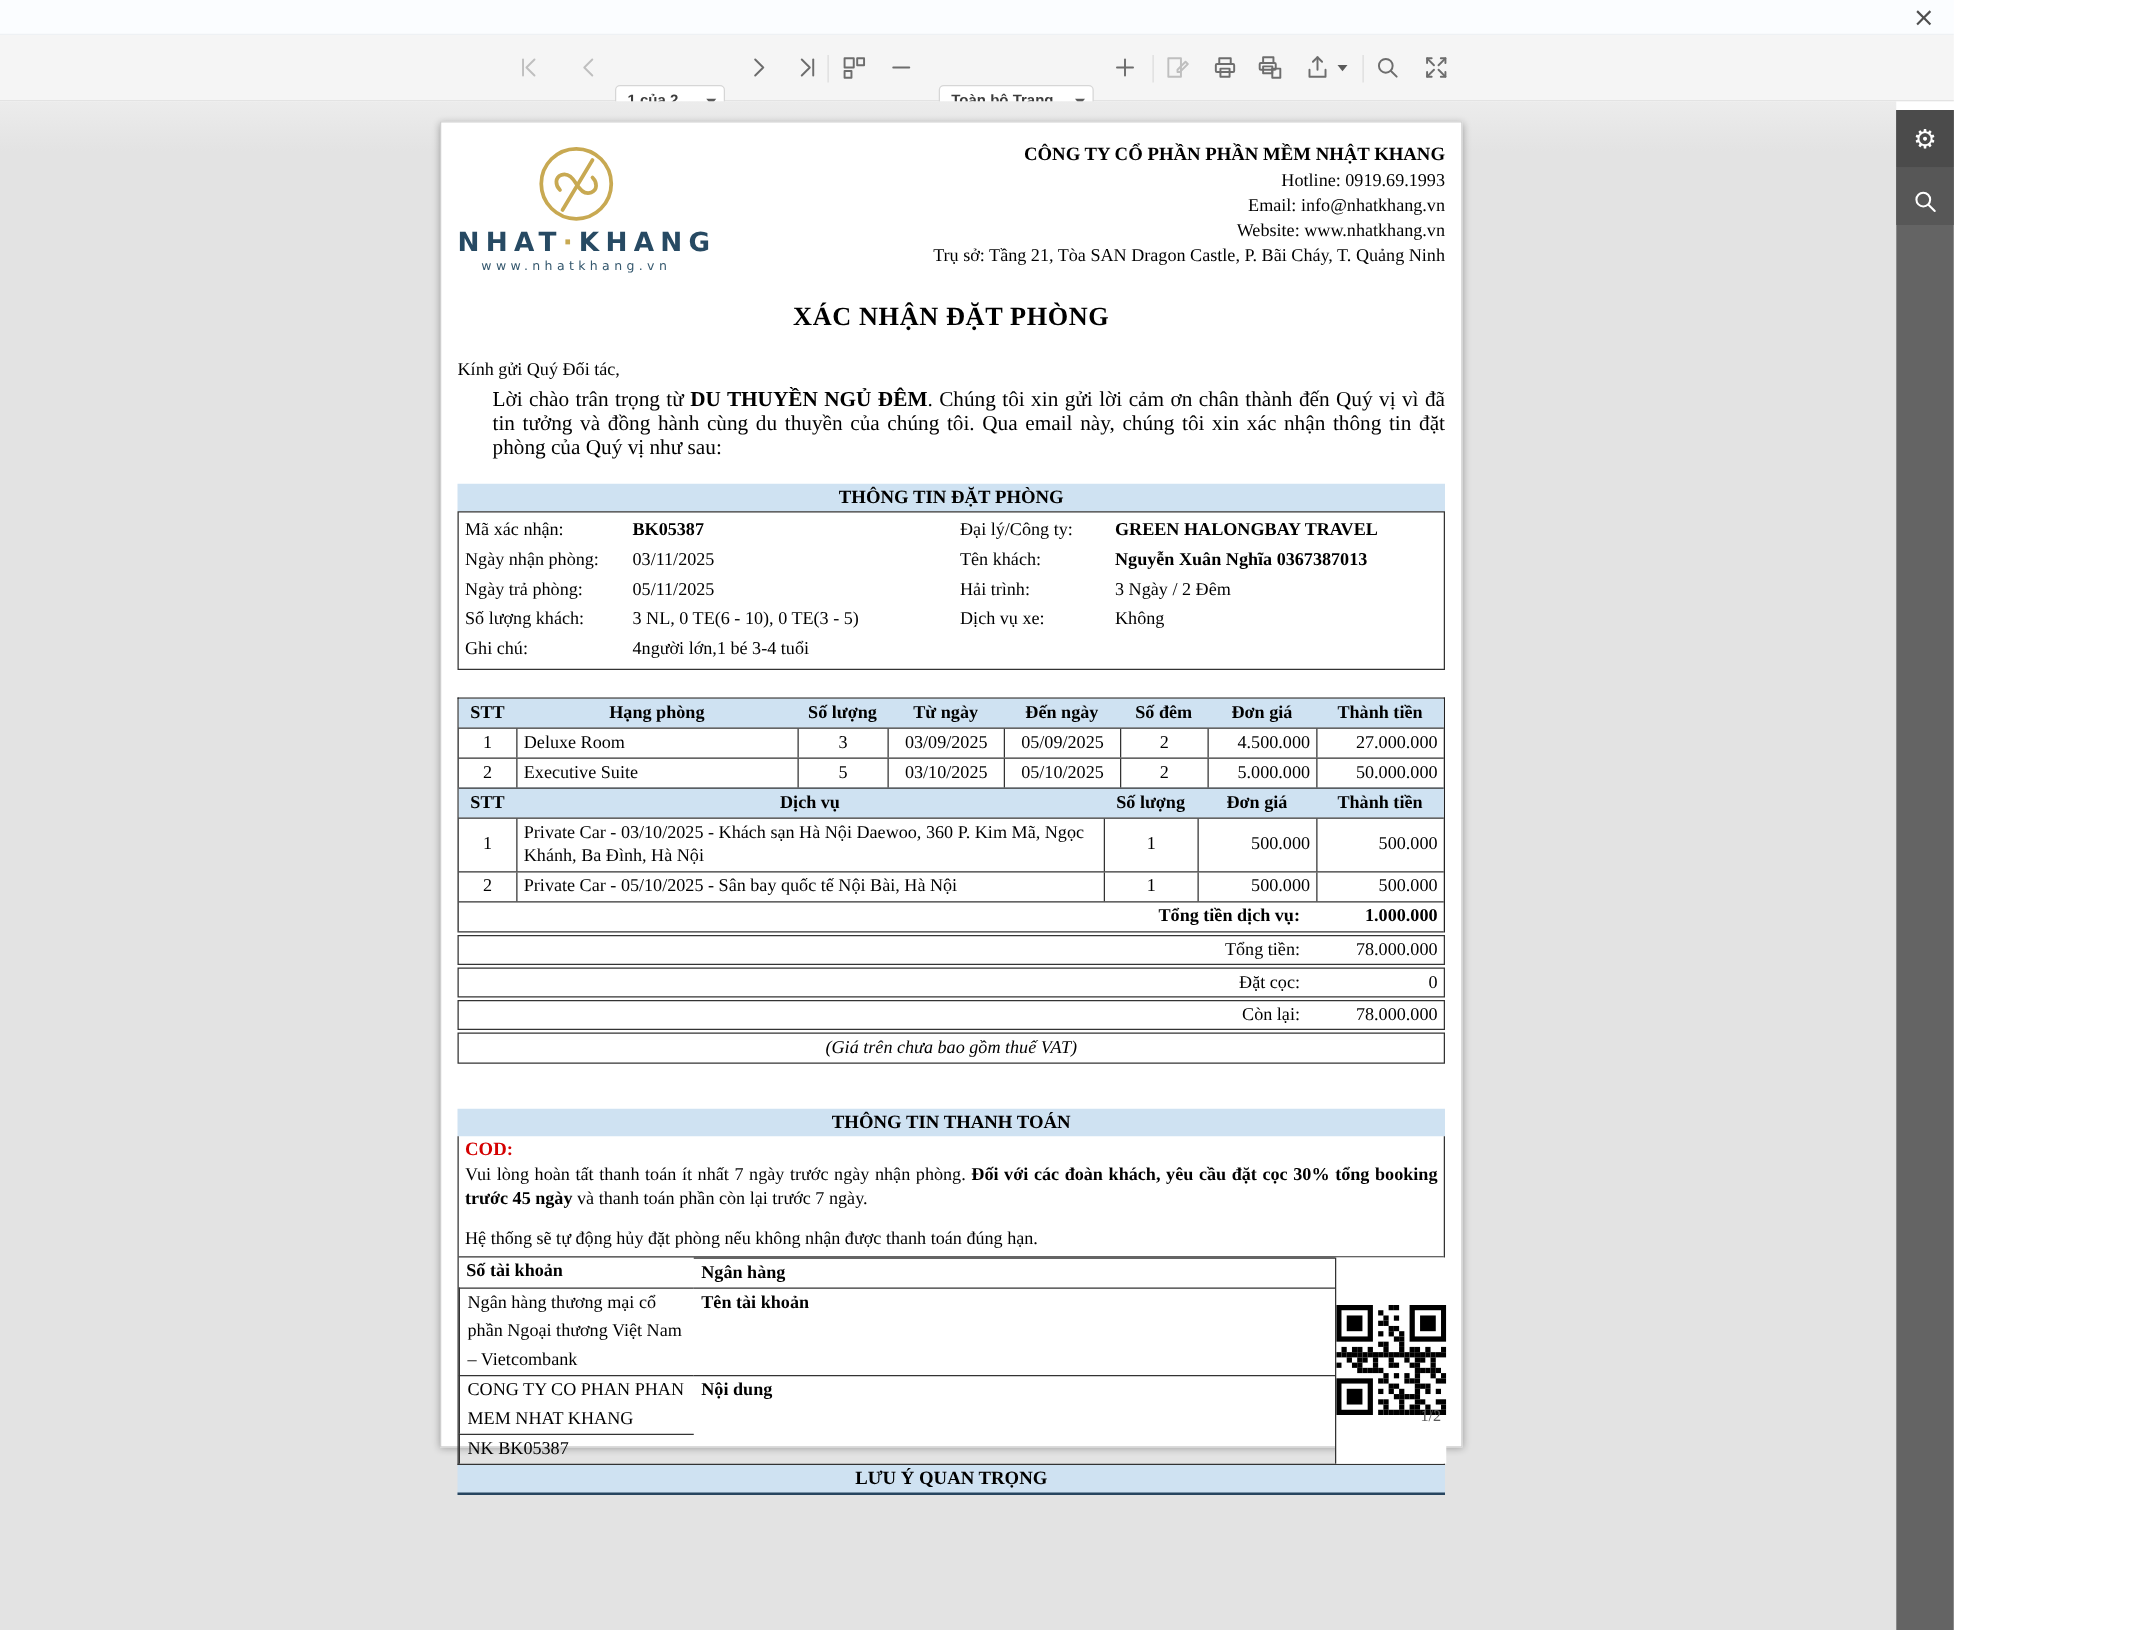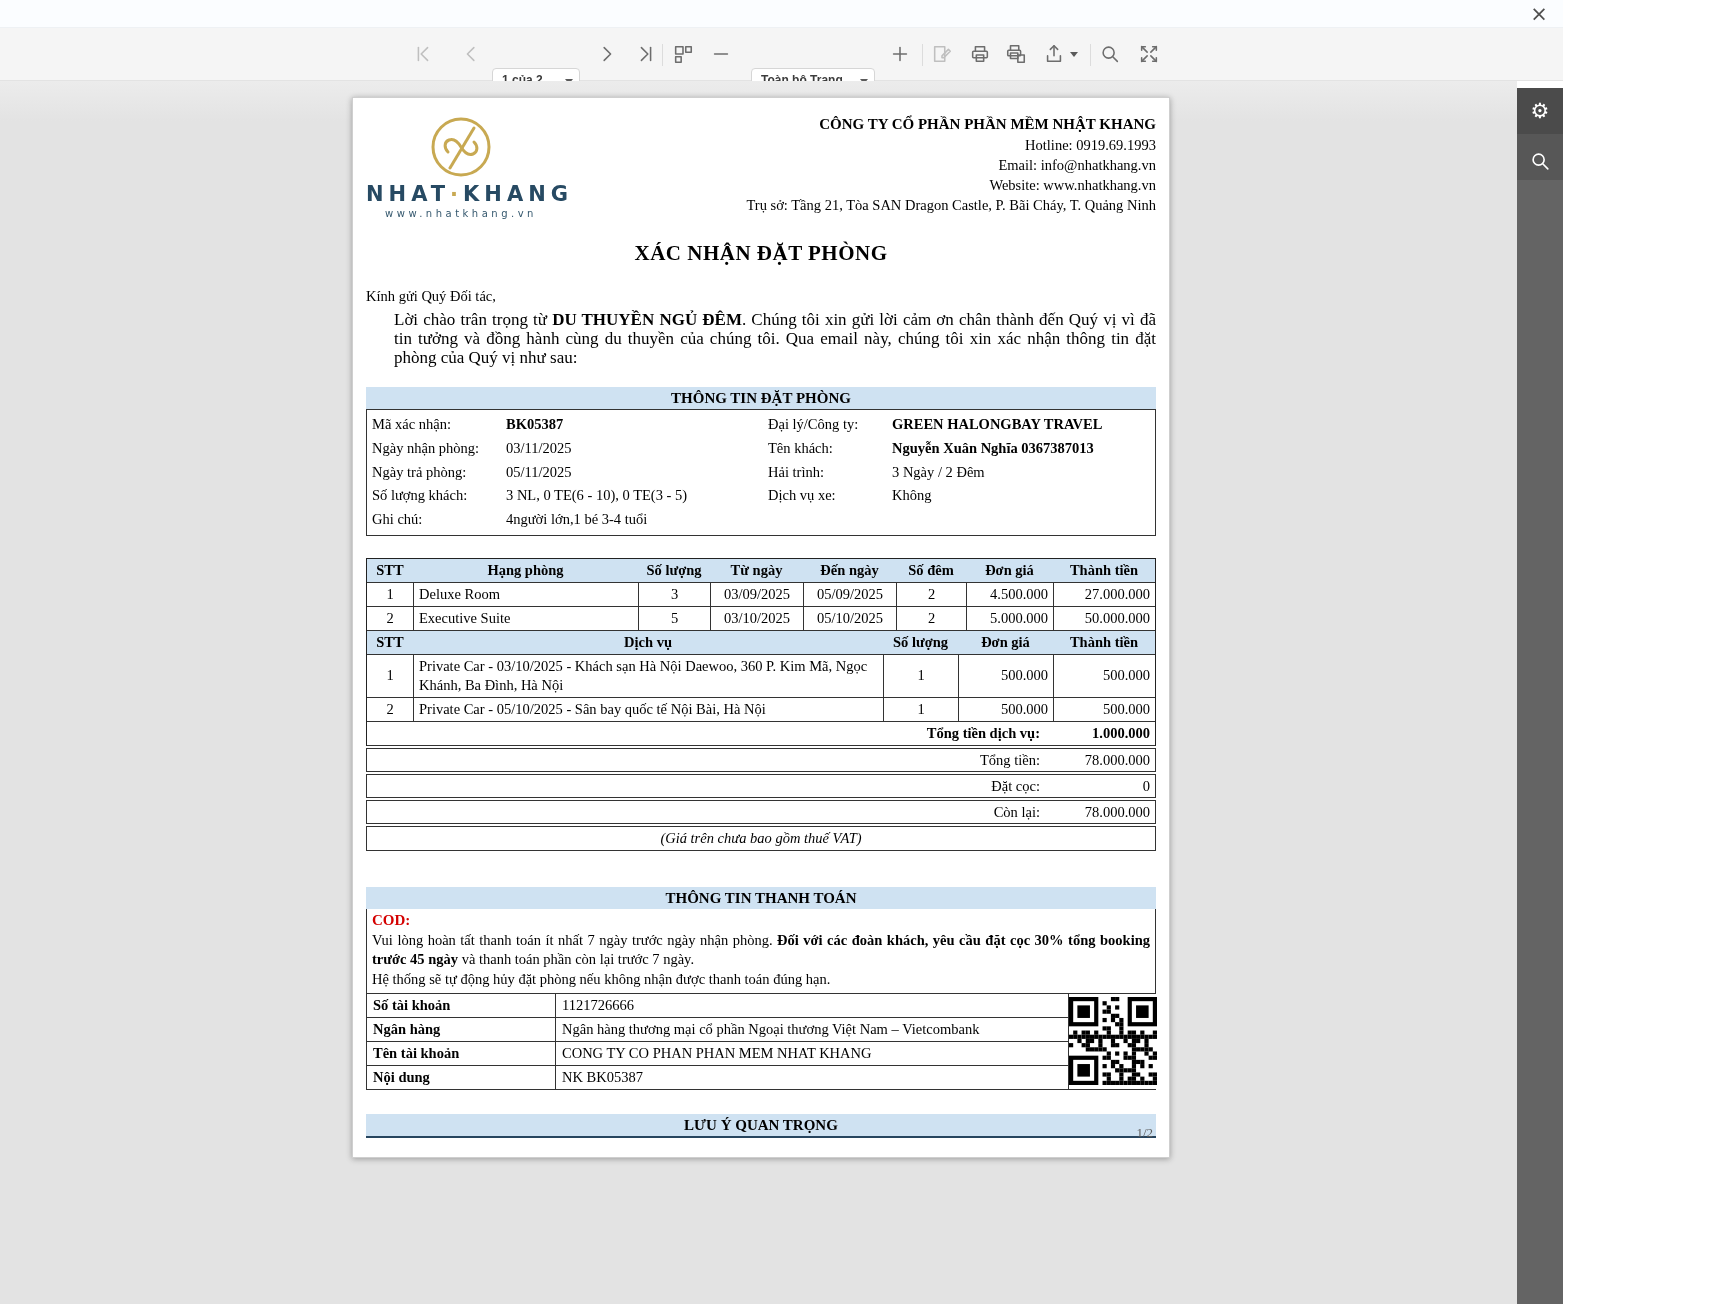--- a/index.html
+++ b/index.html
@@ -85,27 +85,27 @@
   .sumrow{display:flex;border:1px solid #333;margin-top:2px;font-weight:normal;}
   .sumrow .lab{flex:1;text-align:right;font-size:14.5px;line-height:22px;}
   .sumrow .val{width:105px;text-align:right;font-size:14.5px;line-height:22px;padding:0 5px;}
   .vatrow{border:1px solid #333;margin-top:2px;text-align:center;font-style:italic;font-size:14.5px;line-height:23px;}
   .closer{border-bottom:1px solid #333;}
 
   .paybox{border:1px solid #333;border-top:none;}
   .paytext{padding:1px 5px 4px 5px;}
   .codlab{color:#d40000;font-weight:bold;font-size:15px;line-height:21px;}
   .payp{font-size:14.5px;line-height:19.5px;text-align:justify;}
-  .payp2{font-size:14.5px;line-height:19px;margin-top:0;}
+  .payp2{font-size:14.5px;line-height:19px;margin-top:12px;}
   .bankgrid{display:grid;grid-template-columns:188px 513px 1fr;border-top:1px solid #333;}
   .bcell{border-top:1px solid #333;border-left:1px solid #333;font-size:14.5px;line-height:23px;padding:0 6px;box-sizing:border-box;}
   .bcell.first{border-top:none;}
   .bcell.l{border-left:none;font-weight:bold;}
   .qrcell{grid-column:3;grid-row:1/5;border-left:1px solid #333;display:flex;align-items:center;justify-content:center;background:#fff;}
-  .notesbar{background:#cfe2f2;height:22px;line-height:22px;text-align:center;font-weight:bold;font-size:15px;margin-top:24px;border-bottom:2px solid #27455f;}
+  .notesbar{background:#cfe2f2;height:22px;line-height:22px;text-align:center;font-weight:bold;font-size:15px;border-bottom:2px solid #27455f;}
   .pagenum{position:absolute;right:16px;bottom:16px;font-size:13px;color:#5a5a5a;}
 </style>
 </head>
 <body>
 
 <div class="screen">
   <div class="gutter"></div>
 
   <div class="app">
 
@@ -351,21 +351,20 @@
 
           <div class="bluebar" style="margin-top:36px">THÔNG TIN THANH TOÁN</div>
           <div class="paybox">
             <div class="paytext">
               <div class="codlab">COD:</div>
               <div class="payp"><span>Vui lòng hoàn tất thanh toán ít nhất 7 ngày trước ngày nhận phòng. </span><b>Đối với các đoàn khách, yêu cầu đặt cọc 30% tổng booking trước 45 ngày</b><span> và thanh toán phần còn lại trước 7 ngày.</span></div>
               <div class="payp2">Hệ thống sẽ tự động hủy đặt phòng nếu không nhận được thanh toán đúng hạn.</div>
             </div>
             <div class="bankgrid">
               <div class="bcell l first">Số tài khoản</div>
-              <div class="bcell first">1121726666</div>
               <div class="qrcell">
                 <svg width="88" height="88" viewBox="0 0 84 84">
                     <g fill="#000">
                       <rect x="0" y="36" width="4" height="4"></rect>
                       <rect x="0" y="44" width="4" height="4"></rect>
                       <rect x="4" y="32" width="4" height="4"></rect>
                       <rect x="4" y="36" width="4" height="4"></rect>
                       <rect x="8" y="36" width="4" height="4"></rect>
                       <rect x="8" y="40" width="4" height="4"></rect>
                       <rect x="12" y="32" width="4" height="4"></rect>

